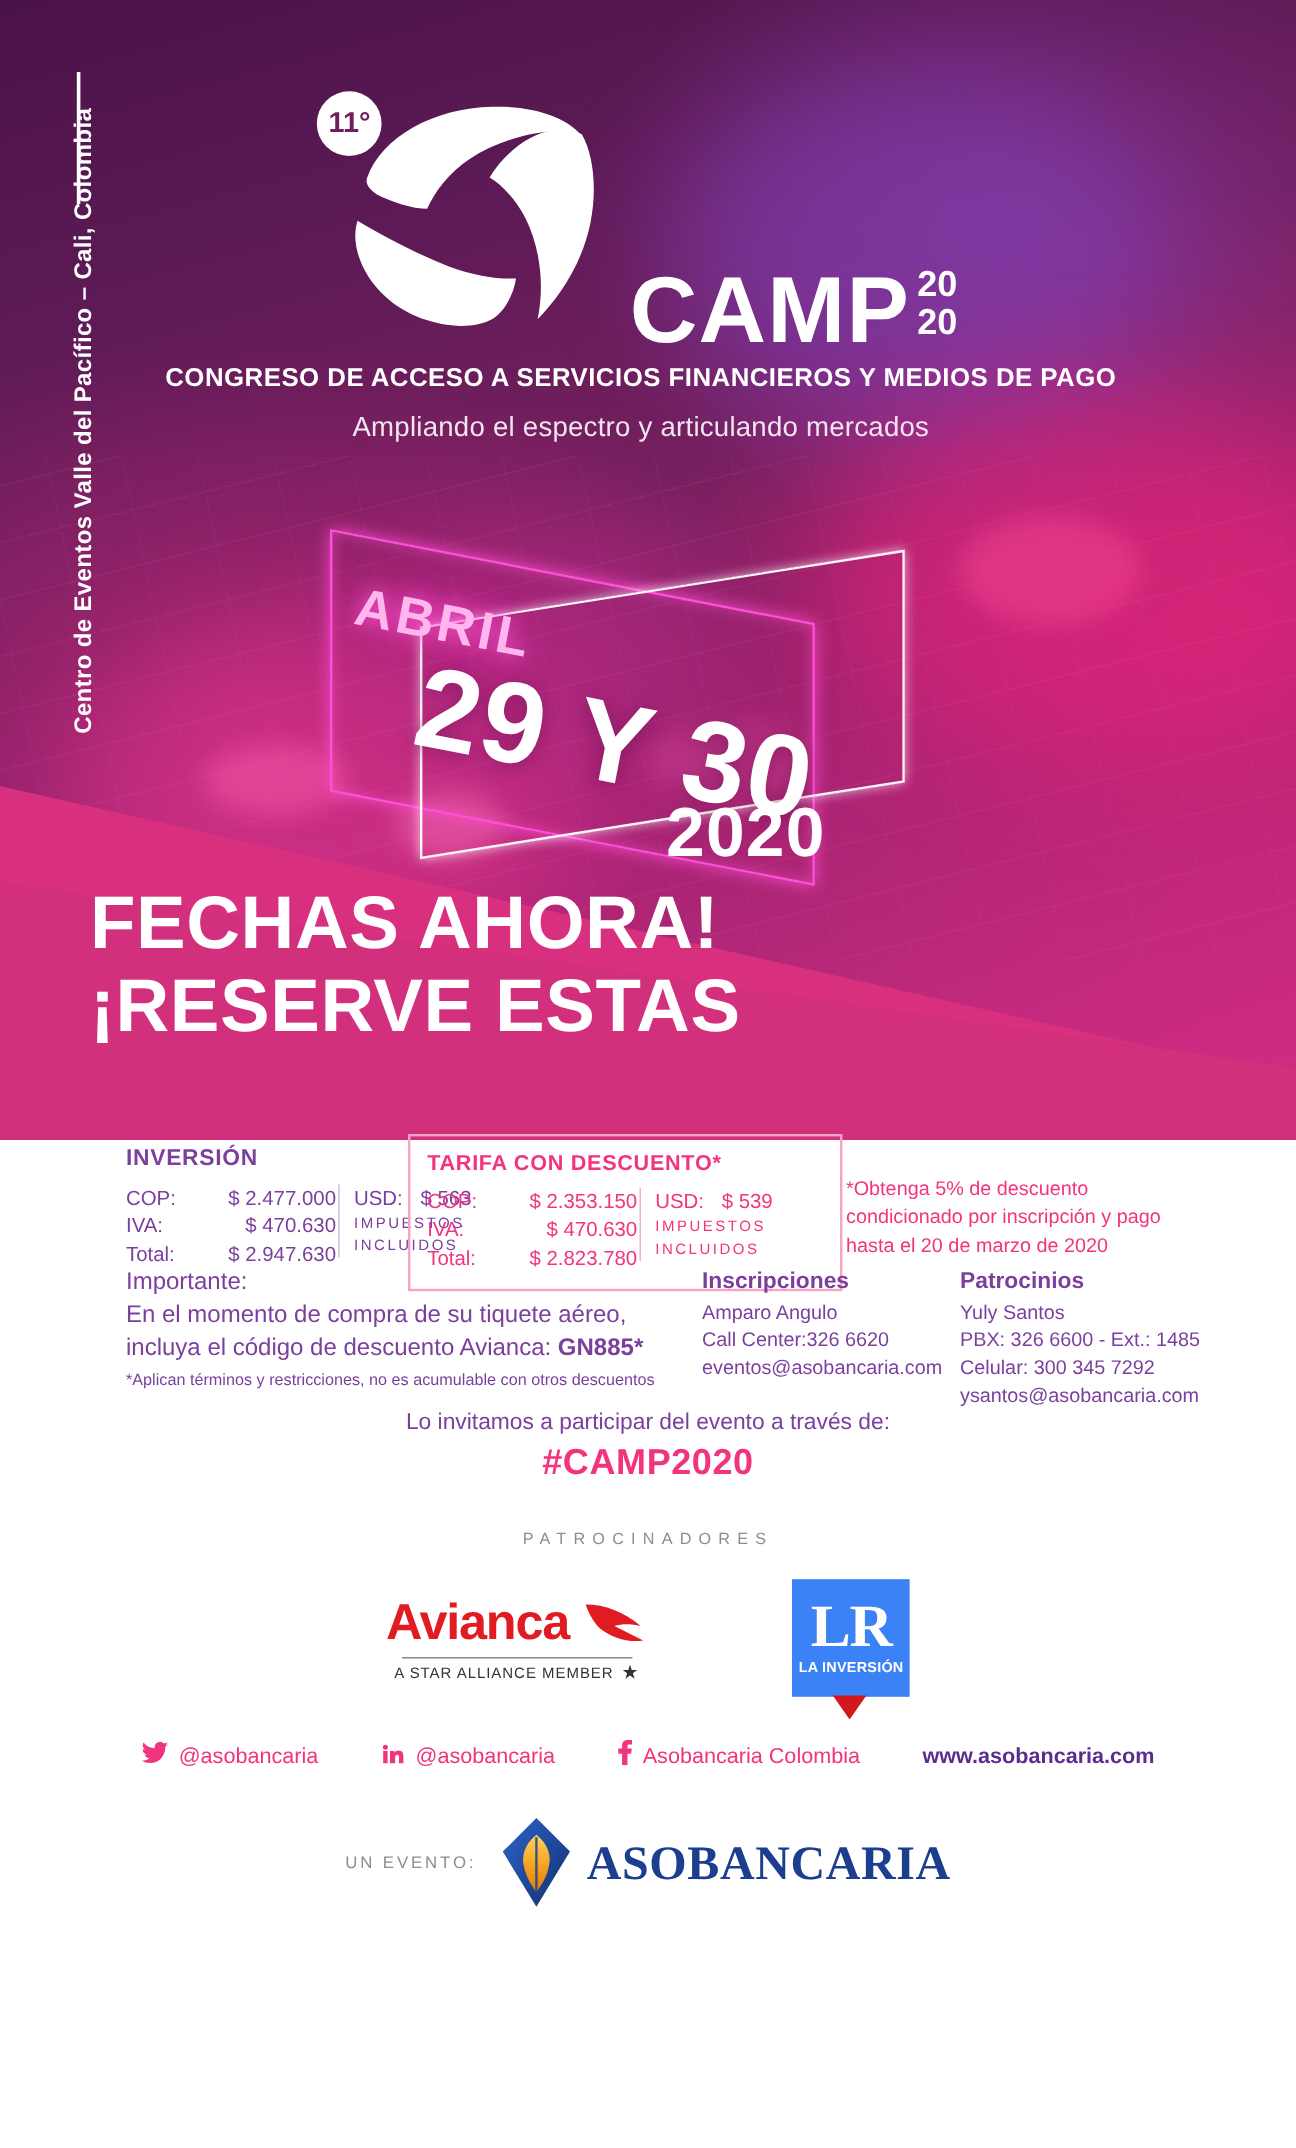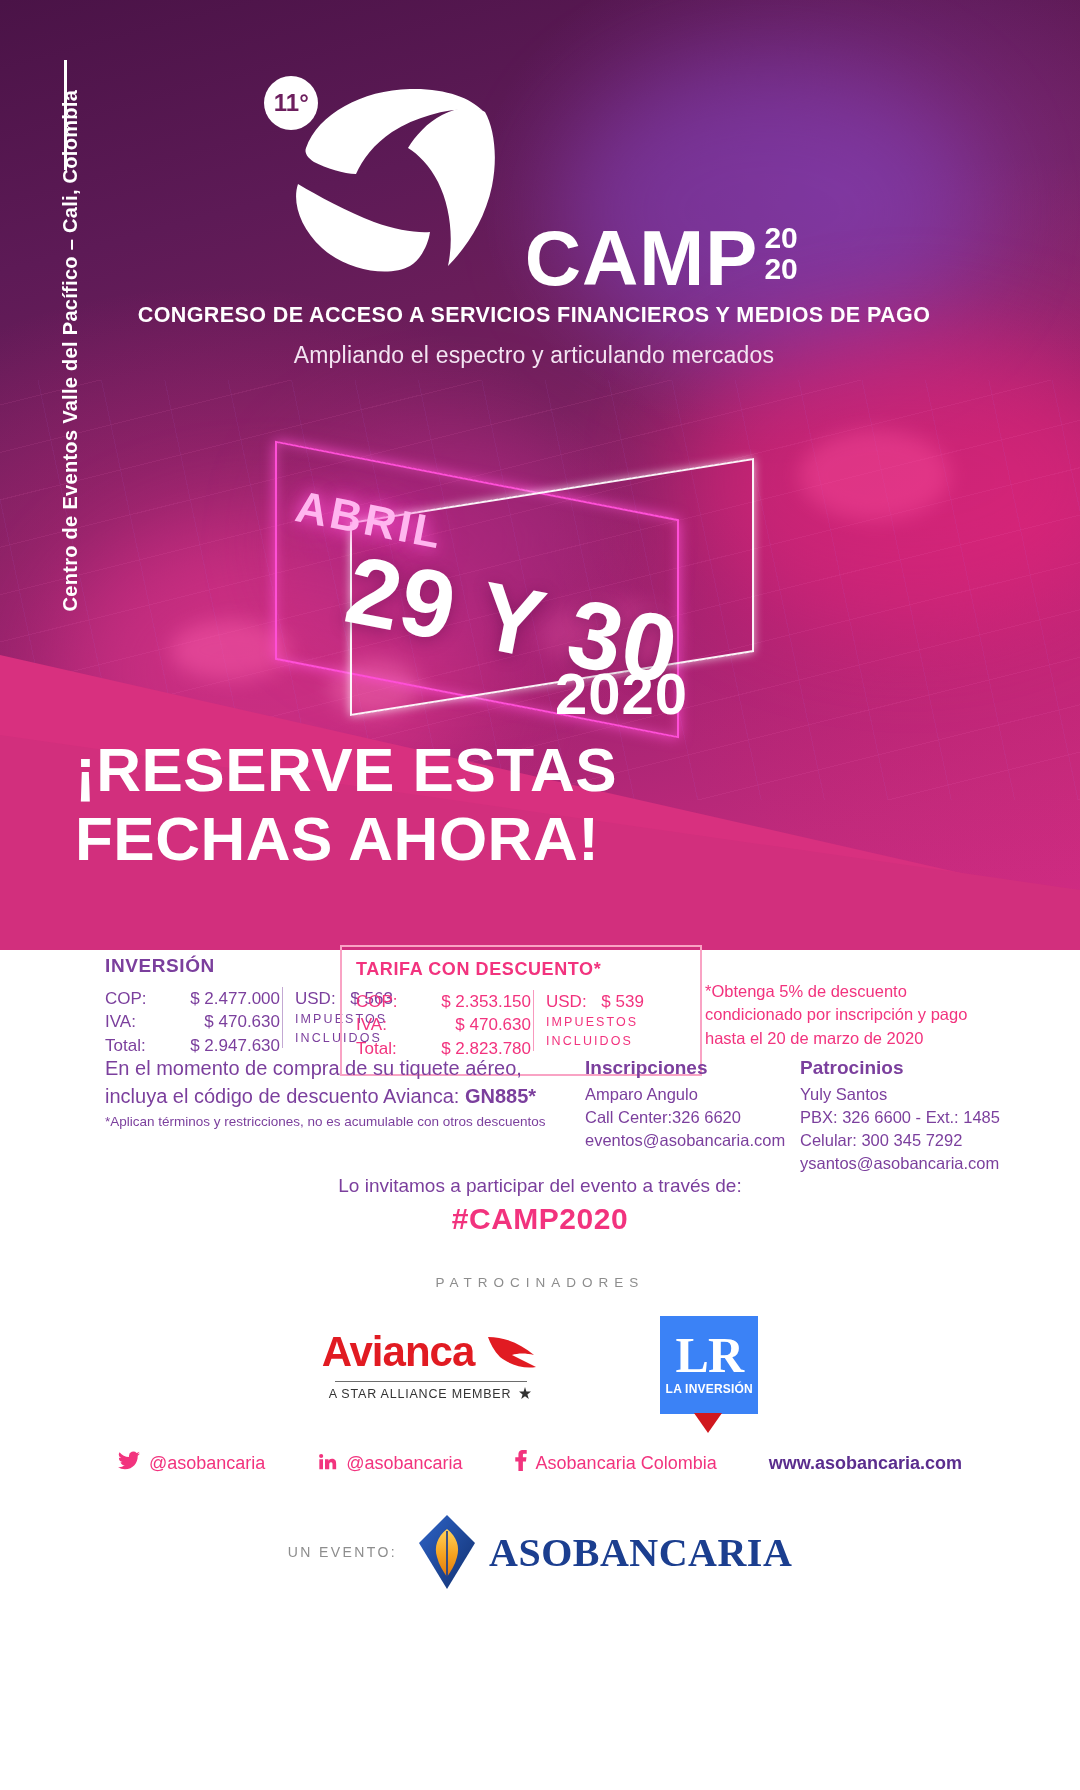--- a/index.html
+++ b/index.html
@@ -179,22 +179,22 @@
 
     <div class="dateblock">
       <div class="frame"></div>
       <div class="frame2"></div>
       <div class="abril">ABRIL</div>
       <div class="days">29 Y 30</div>
       <div class="yr2020">2020</div>
     </div>
 
     <div class="reserve">
+      <div>FECHAS AHORA!</div>
       <div>¡RESERVE ESTAS</div>
-      <div>FECHAS AHORA!</div>
     </div>
   </div>
 
   <div class="info">
 
     <div class="inv">
       <h3>INVERSIÓN</h3>
       <div class="pricegrid">
         <div class="pcol left purple">
           <div class="prow">
@@ -249,20 +249,21 @@
       </div>
     </div>
 
     <div class="discnote">
       <div>*Obtenga 5% de descuento</div>
       <div>condicionado por inscripción y pago</div>
       <div>hasta el 20 de marzo de 2020</div>
     </div>
 
     <div class="important">
+      <div>Importante:</div>
       <div>En el momento de compra de su tiquete aéreo,</div>
       <div>
         <span>incluya el código de descuento Avianca: </span><span class="code">GN885*</span>
       </div>
       <div class="fine">*Aplican términos y restricciones, no es acumulable con otros descuentos</div>
     </div>
 
     <div class="contact c1">
       <h4>Inscripciones</h4>
       <div>Amparo Angulo</div>

